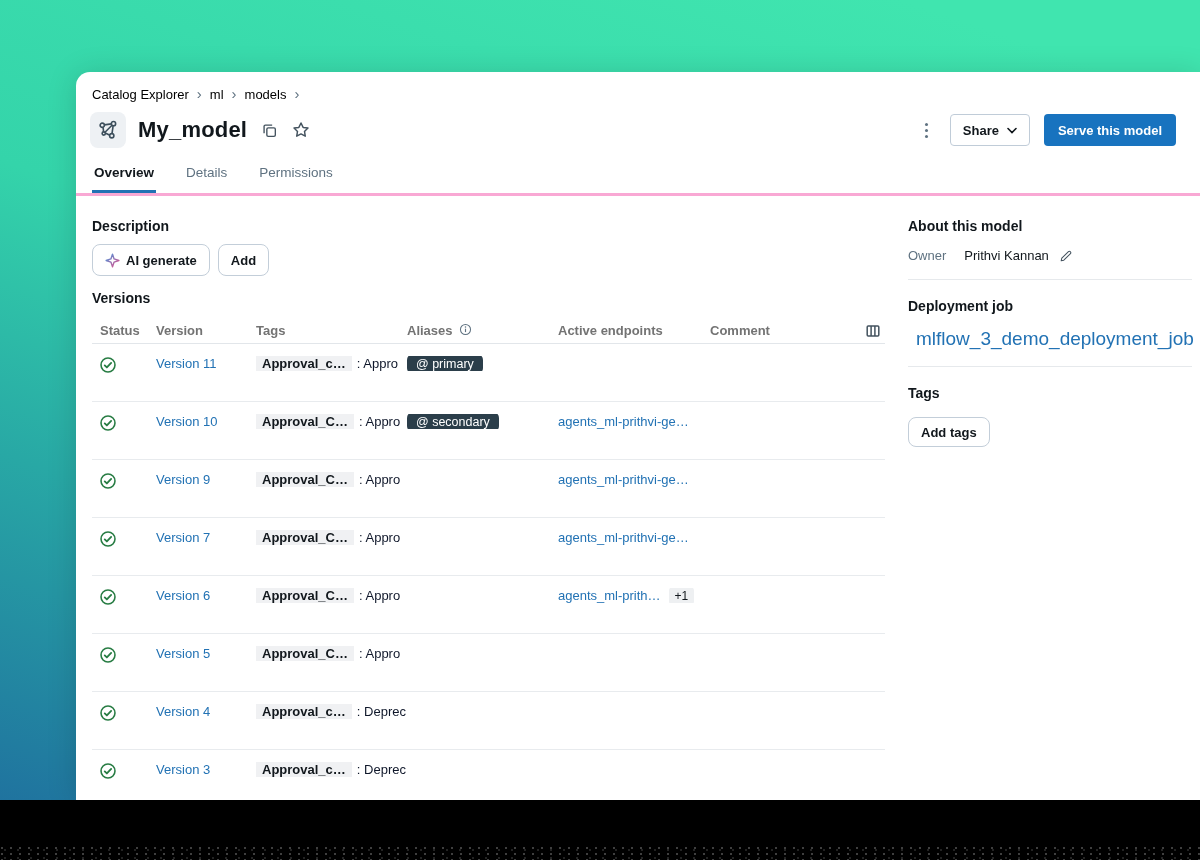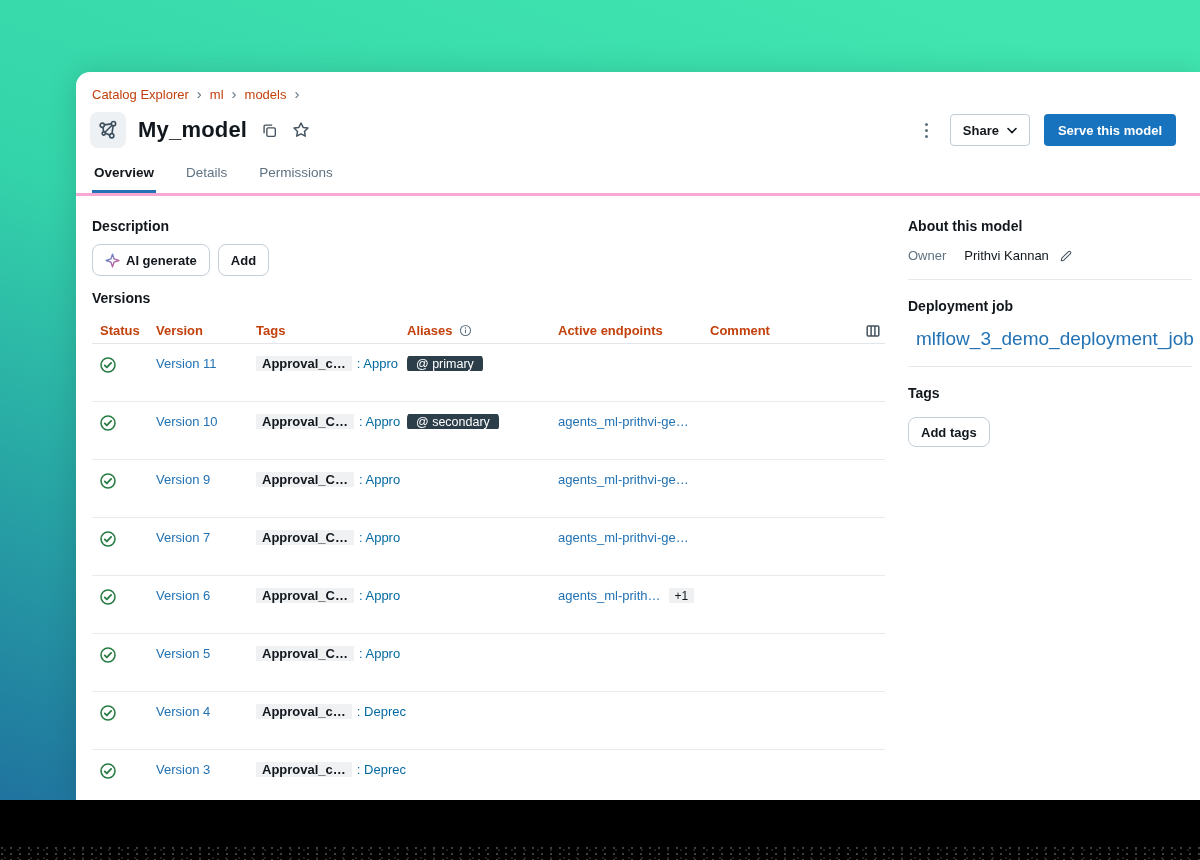--- a/index.html
+++ b/index.html
@@ -14,21 +14,21 @@
   .bottom-band .noise { position:absolute; left:0; right:0; bottom:0; height:14px; opacity:.45;
     background-image:radial-gradient(circle at 2px 2px, rgba(255,255,255,.55) 1px, transparent 1.4px),
                      radial-gradient(circle at 5px 4px, rgba(255,255,255,.3) 1px, transparent 1.3px);
     background-size:9px 6px, 13px 8px; }
 
   .card { position:absolute; left:76px; top:72px; right:0; bottom:60px; background:#fff;
     border-top-left-radius:14px; box-shadow:0 2px 30px rgba(0,0,0,.15); overflow:hidden; }
 
   
   .breadcrumb { padding:15px 16px 0 16px; font-size:13px; display:flex; align-items:center; gap:8px; }
-  .breadcrumb a { color:#c2410c; text-decoration:none; cursor:pointer; }
+  .breadcrumb a { color:#000000; text-decoration:none; cursor:pointer; }
   .breadcrumb .sep { color:#5f7281; font-size:15px; line-height:1; transform:translateY(-1px); }
 
   
   .titlerow { display:flex; align-items:center; padding:10px 16px 0 14px; height:46px; }
   .model-iconbox { width:36px; height:36px; border-radius:8px; background:#eef1f4;
     display:flex; align-items:center; justify-content:center; margin-right:12px; }
   h1 { font-size:22px; font-weight:700; color:#11171c; letter-spacing:.2px; }
   .title-ico { margin-left:14px; display:flex; align-items:center; cursor:pointer; }
   .actions { margin-left:auto; display:flex; align-items:center; gap:14px; }
   .kebab { display:flex; flex-direction:column; gap:3px; padding:6px 8px; cursor:pointer; }
@@ -52,39 +52,39 @@
   .sec-h { font-size:14px; font-weight:700; color:#11171c; margin-bottom:10px; }
   .btnrow { display:flex; gap:8px; margin-bottom:14px; }
   .ghost { display:flex; align-items:center; gap:6px; height:32px; padding:0 12px; background:#fff;
     border:1px solid #c3ced9; border-radius:8px; font-size:13px; font-weight:600; color:#11171c; }
 
   .versions-h { margin-top:14px; margin-bottom:12px; }
 
   
   .table { width:793px; }
   .thead { display:flex; align-items:center; height:26px; border-bottom:1px solid #e2e6ea;
-    font-size:13px; font-weight:700; color:#c2410c; }
+    font-size:13px; font-weight:700; color:#737373; }
   .trow { display:flex; align-items:flex-start; height:58px; padding-top:12px;
     border-bottom:1px solid #e8ebee; font-size:13px; }
   .col { flex:none; overflow:hidden; white-space:nowrap; }
   .c-status { width:64px; padding-left:8px; }
   .c-version { width:100px; }
   .c-tags { width:151px; }
   .c-alias { width:151px; }
   .c-endpoint { width:152px; }
   .c-comment { width:130px; }
   .c-colbtn { width:43px; display:flex; justify-content:flex-end; padding-right:2px; }
-  .thead .c-alias { display:flex; align-items:center; gap:6px; overflow:visible; }
+  .thead .c-alias { display:flex; gap:6px; overflow:visible; }
   .trow .c-status { padding-left:7px; }
 
   .link { color:#2272b4; text-decoration:none; cursor:pointer; }
   .link:empty { display:none; }
   .tagpill { background:#f0f1f3; border-radius:4px; padding:3px 6px; font-weight:700; color:#11171c; }
   .tagpill:empty { display:none; }
-  .tagval { margin-left:5px; color:#0369a1;text-align:right; }
+  .tagval { margin-left:5px; color:#0f172a;text-align:right; }
   .aliaspill { background:#2b3e4a; color:#fff; border-radius:6px; padding:3px 9px; font-size:12.5px;text-align:center; }
   .aliaspill:empty { display:none; }
   .plusbadge { background:#eef0f2; border-radius:4px; padding:2px 6px; margin-left:8px;
     font-size:12px; color:#11171c; }
   .plusbadge:empty { display:none; }
   .colbtn { cursor:pointer; display:flex; }
 
   
   .side { width:284px; margin-left:23px; padding-top:22px; flex:none; }
   .side .sec-h { margin-bottom:14px; }

